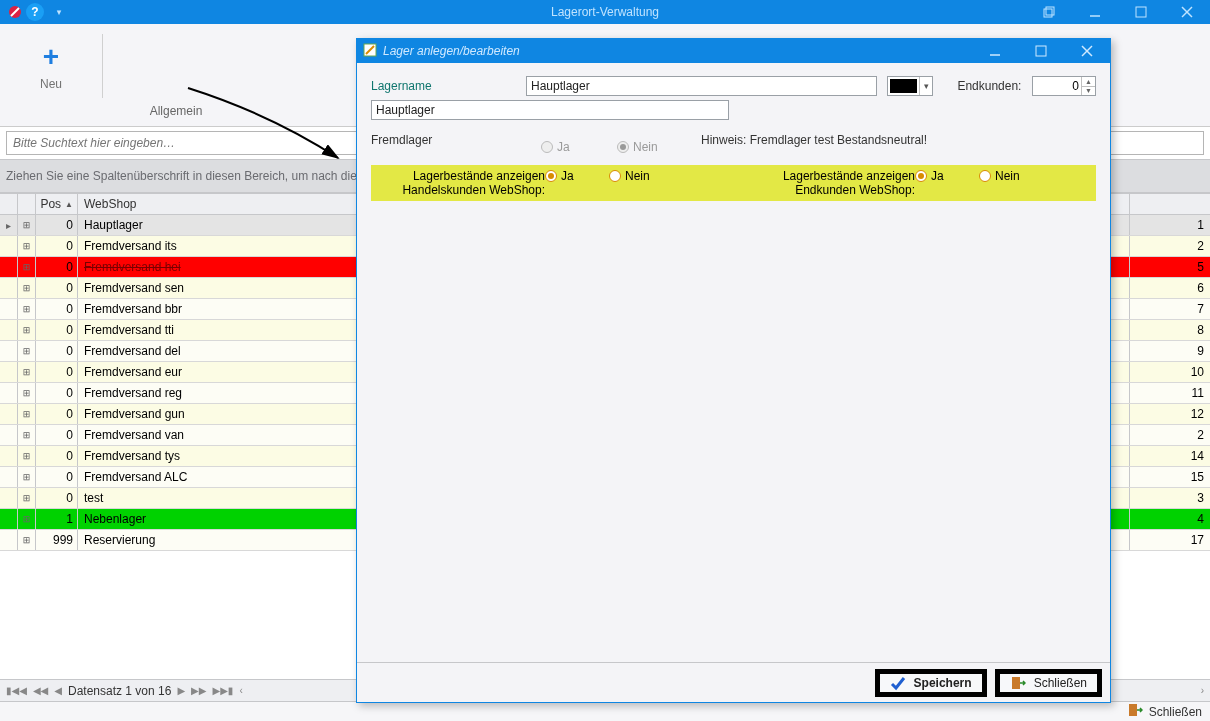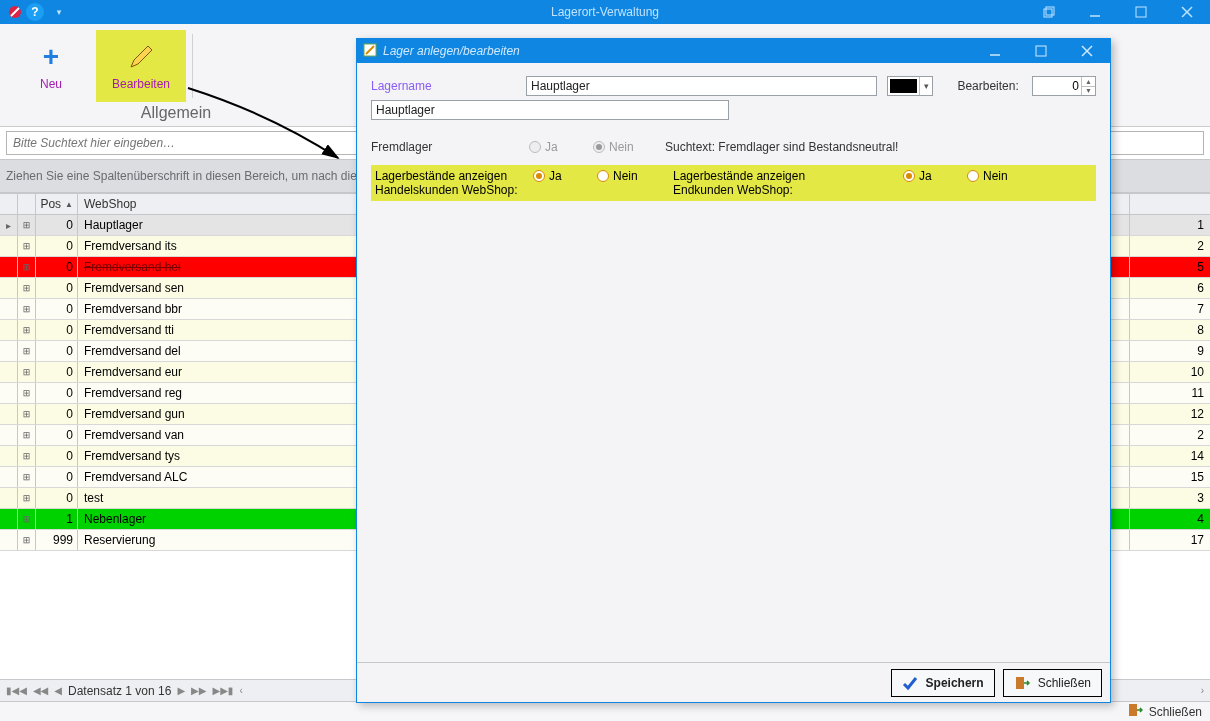--- a/index.html
+++ b/index.html
@@ -12,23 +12,23 @@
   .titlebar .title { position:absolute; left:50%; transform:translateX(-50%); font-size:12px; color:#bfe3ff;}
   .titlebar .wincontrols { position:absolute; right:0; top:0; display:flex; height:24px;}
   .titlebar .wincontrols > div { width:46px; height:24px; display:flex; align-items:center; justify-content:center; color:#bfe3ff; font-size:11px;}
   
   .ribbon { height:103px; background:#f5f5f8; border-bottom:1px solid #ccc; position:relative; }
   .ribbon-group { position:absolute; left:6px; top:6px; width:340px; height:92px; }
   .ribbon-buttons { display:flex; gap:0; height:72px; }
   .ribbon-btn { width:90px; display:flex; flex-direction:column; align-items:center; justify-content:center; gap:4px; }
   .ribbon-btn.highlight { background:#e3e845; }
   .ribbon-btn .icon { width:32px; height:32px; display:flex; align-items:center; justify-content:center;}
-  .ribbon-btn .label { color:#a21caf; }
+  .ribbon-btn .label { color:#737373; }
   .ribbon-sep { width:1px; background:#d0d0d0; margin:4px 6px; }
-  .ribbon-group-title { text-align:center; color:#666; font-size:16px; margin-top:2px;}
+  .ribbon-group-title { text-align:center; color:#666; font-size:12px; margin-top:2px;}
   
   .arrow-svg { position:absolute; left:180px; top:50px; pointer-events:none;}
   
   .searchbar-wrap { height:32px; display:flex; align-items:center; padding:4px 6px; }
   .searchbar { flex:1; height:24px; border:1px solid #b5b5b5; padding:2px 6px; color:#888; font-style:italic; background:#fff;}
   
   .groupby { height:34px; background:#dcdde0; color:#6a6b70; display:flex; align-items:center; padding:0 6px; font-size:12px; border-top:1px solid #c6c7ca; border-bottom:1px solid #c6c7ca;}
   
   .grid { border-top:1px solid #c6c7ca; }
   .grid-header, .grid-row { display:flex; height:21px; align-items:stretch; }
@@ -56,46 +56,46 @@
   .statusbar { position:absolute; left:0; bottom:0; right:0; height:20px; background:#f6f6f8; border-top:1px solid #c6c7ca; display:flex; align-items:center; justify-content:flex-end; padding:0 8px; gap:6px;}
   .statusbar .lbl { color:#333;}
   
   .modal { position:absolute; left:356px; top:38px; width:755px; height:665px; border:1px solid #0f86e2; background:#f4f4f7; box-shadow:3px 3px 8px rgba(0,0,0,0.25); display:flex; flex-direction:column;}
   .modal-title { height:24px; background:#0f86e2; color:#cfe9ff; display:flex; align-items:center; padding:1px 6px; position:relative;}
   .modal-title .t { margin-left:6px; font-style:italic; }
   .modal-title .wincontrols { position:absolute; right:0; top:0; display:flex; height:24px;}
   .modal-title .wincontrols > div { width:46px; height:24px; display:flex; align-items:center; justify-content:center; color:#cfe9ff;}
   .modal-body { padding:12px 14px; flex:1; position:relative; }
   .form-row { display:flex; align-items:center; height:22px; margin-bottom:2px;}
-  .form-row .label { width:158px; color:#8b5cf6; }
+  .form-row .label { width:158px; color:#0f766e; }
   .form-row .input { width:358px; height:20px; border:1px solid #9aa0a6; background:#fff; padding:1px 4px; color:#222;}
   .color-picker { display:inline-flex; align-items:center; border:1px solid #9aa0a6; height:20px; width:46px; background:#fff; margin-left:10px;}
   .color-picker .sw { width:28px; height:14px; background:#000; margin:auto 2px;}
   .color-picker .dd { width:14px; text-align:center; font-size:9px; color:#555; border-left:1px solid #c0c0c0; height:100%; display:flex; align-items:center; justify-content:center;}
   .sort-label { margin-left:24px; color:#333; width:72px;}
   .sort-input { width:64px; height:20px; border:1px solid #9aa0a6; background:#fff; text-align:right; padding:1px 16px 1px 4px; margin-left:4px; position:relative;}
   .sort-spin { position:absolute; right:1px; top:1px; width:14px; height:18px; display:flex; flex-direction:column;}
   .sort-spin span { flex:1; font-size:7px; color:#666; display:flex; align-items:center; justify-content:center; border-left:1px solid #c0c0c0;}
   .sort-spin span:first-child { border-bottom:1px solid #c0c0c0;}
-  .radio-row { display:flex; align-items:center; height:28px; }
+  .radio-row { display:flex; height:28px;gap:12px; }
   .radio-row .rlabel { width:158px; color:#333;}
   .radio-row .opt { width:64px; display:flex; align-items:center; gap:4px;}
   .radio-row .hint { color:#333; margin-left:8px;}
   .radio { width:12px; height:12px; border:1px solid #888; border-radius:50%; display:inline-flex; align-items:center; justify-content:center; background:#fff;}
   .radio.orange { border-color:#d98b00;}
   .radio.orange.checked::after { content:""; width:6px; height:6px; background:#d98b00; border-radius:50%;}
   .radio.disabled { border-color:#bbb; background:#eee;}
   .radio.disabled.checked::after { content:""; width:6px; height:6px; background:#999; border-radius:50%;}
-  .hl-strip { background:#e3e845; padding:4px 4px; margin-top:4px; display:flex;}
+  .hl-strip { background:#e3e845; padding:4px 16px; margin-top:4px; display:flex;text-align:right;}
   .hl-inner { display:flex; align-items:flex-start;}
   .hl-label-col { width:158px; }
   .hl-opts-col { display:flex; gap:0;}
   .hl-opts-col .opt { width:64px; display:flex; align-items:center; gap:4px;}
   .modal-footer { height:40px; border-top:1px solid #c6c7ca; display:flex; align-items:center; justify-content:flex-end; padding:0 8px; gap:8px; background:#f4f4f7;}
-  .btn { height:28px; min-width:96px; border:1px solid #000000; background:#f7f8fa; display:inline-flex; align-items:center; justify-content:center; gap:8px; padding:0 10px; color:#222;}
+  .btn { height:28px; min-width:96px; border:5px solid #000000; background:#f7f8fa; display:inline-flex; align-items:center; justify-content:center; gap:8px; padding:0 10px; color:#222;}
   .btn .bicon { width:16px; height:16px; display:inline-flex; align-items:center; justify-content:center;}
   
   .ic-plus { color:#1f7ee0; font-size:28px; font-weight:bold; line-height:1;}
   .disabled-text { color:#9a9a9a; }
 </style>
 </head>
 <body>
 
 <div class="titlebar">
   <div class="qat">
@@ -136,29 +136,20 @@
 </div>
 
 <div class="ribbon">
   <div class="ribbon-group">
     <div class="ribbon-buttons">
       <div class="ribbon-btn">
         <div class="icon">
             <span class="ic-plus">+</span>
           </div>
         <div class="label">Neu</div>
-      </div>
-      <div class="ribbon-btn highlight">
-        <div class="icon">
-          <svg width="30" height="30">
-              <path d="M5 25 L8 18 L22 4 L26 8 L12 22 Z" fill="#ffd34d" stroke="#7a5b00" stroke-width="1"></path>
-              <path d="M22 4 L26 8" stroke="#7a5b00"></path>
-            </svg>
-        </div>
-        <div class="label">Bearbeiten</div>
       </div>
       <div class="ribbon-sep"></div>
     </div>
     <div class="ribbon-group-title">Allgemein</div>
   </div>
 
   <svg class="arrow-svg" width="180" height="100">
     <defs>
         <marker id="ah" markerWidth="10" markerHeight="10" refX="8" refY="3" orient="auto">
           <path d="M0,0 L0,6 L9,3 z" fill="#000"></path>
@@ -358,21 +349,21 @@
 
   <div class="modal-body">
 
     <div class="form-row">
       <div class="label">Lagername</div>
       <input class="input" value="Hauptlager" style="">
       <div class="color-picker">
         <div class="sw"></div>
         <div class="dd">▾</div>
       </div>
-      <div class="sort-label">Bearbeiten:</div>
+      <div class="sort-label">Endkunden:</div>
       <div style="position:relative;">
         <input class="sort-input" value="0" style="">
         <div class="sort-spin">
           <span>▲</span>
           <span>▼</span>
         </div>
       </div>
     </div>
 
     <div class="form-row">
@@ -384,21 +375,21 @@
     <div class="radio-row">
       <div class="rlabel">Fremdlager</div>
       <div class="opt">
         <span class="radio disabled"></span>
         <span class="disabled-text">Ja</span>
       </div>
       <div class="opt">
         <span class="radio disabled checked"></span>
         <span class="disabled-text">Nein</span>
       </div>
-      <div class="hint">Suchtext: Fremdlager sind Bestandsneutral!</div>
+      <div class="hint">Hinweis: Fremdlager test Bestandsneutral!</div>
     </div>
 
     <div class="hl-strip">
 
       <div class="hl-inner">
         <div class="hl-label-col">
           <div class="title2">Lagerbestände anzeigen</div>
           <div class="title2">Handelskunden WebShop:</div>
         </div>
         <div class="hl-opts-col">

